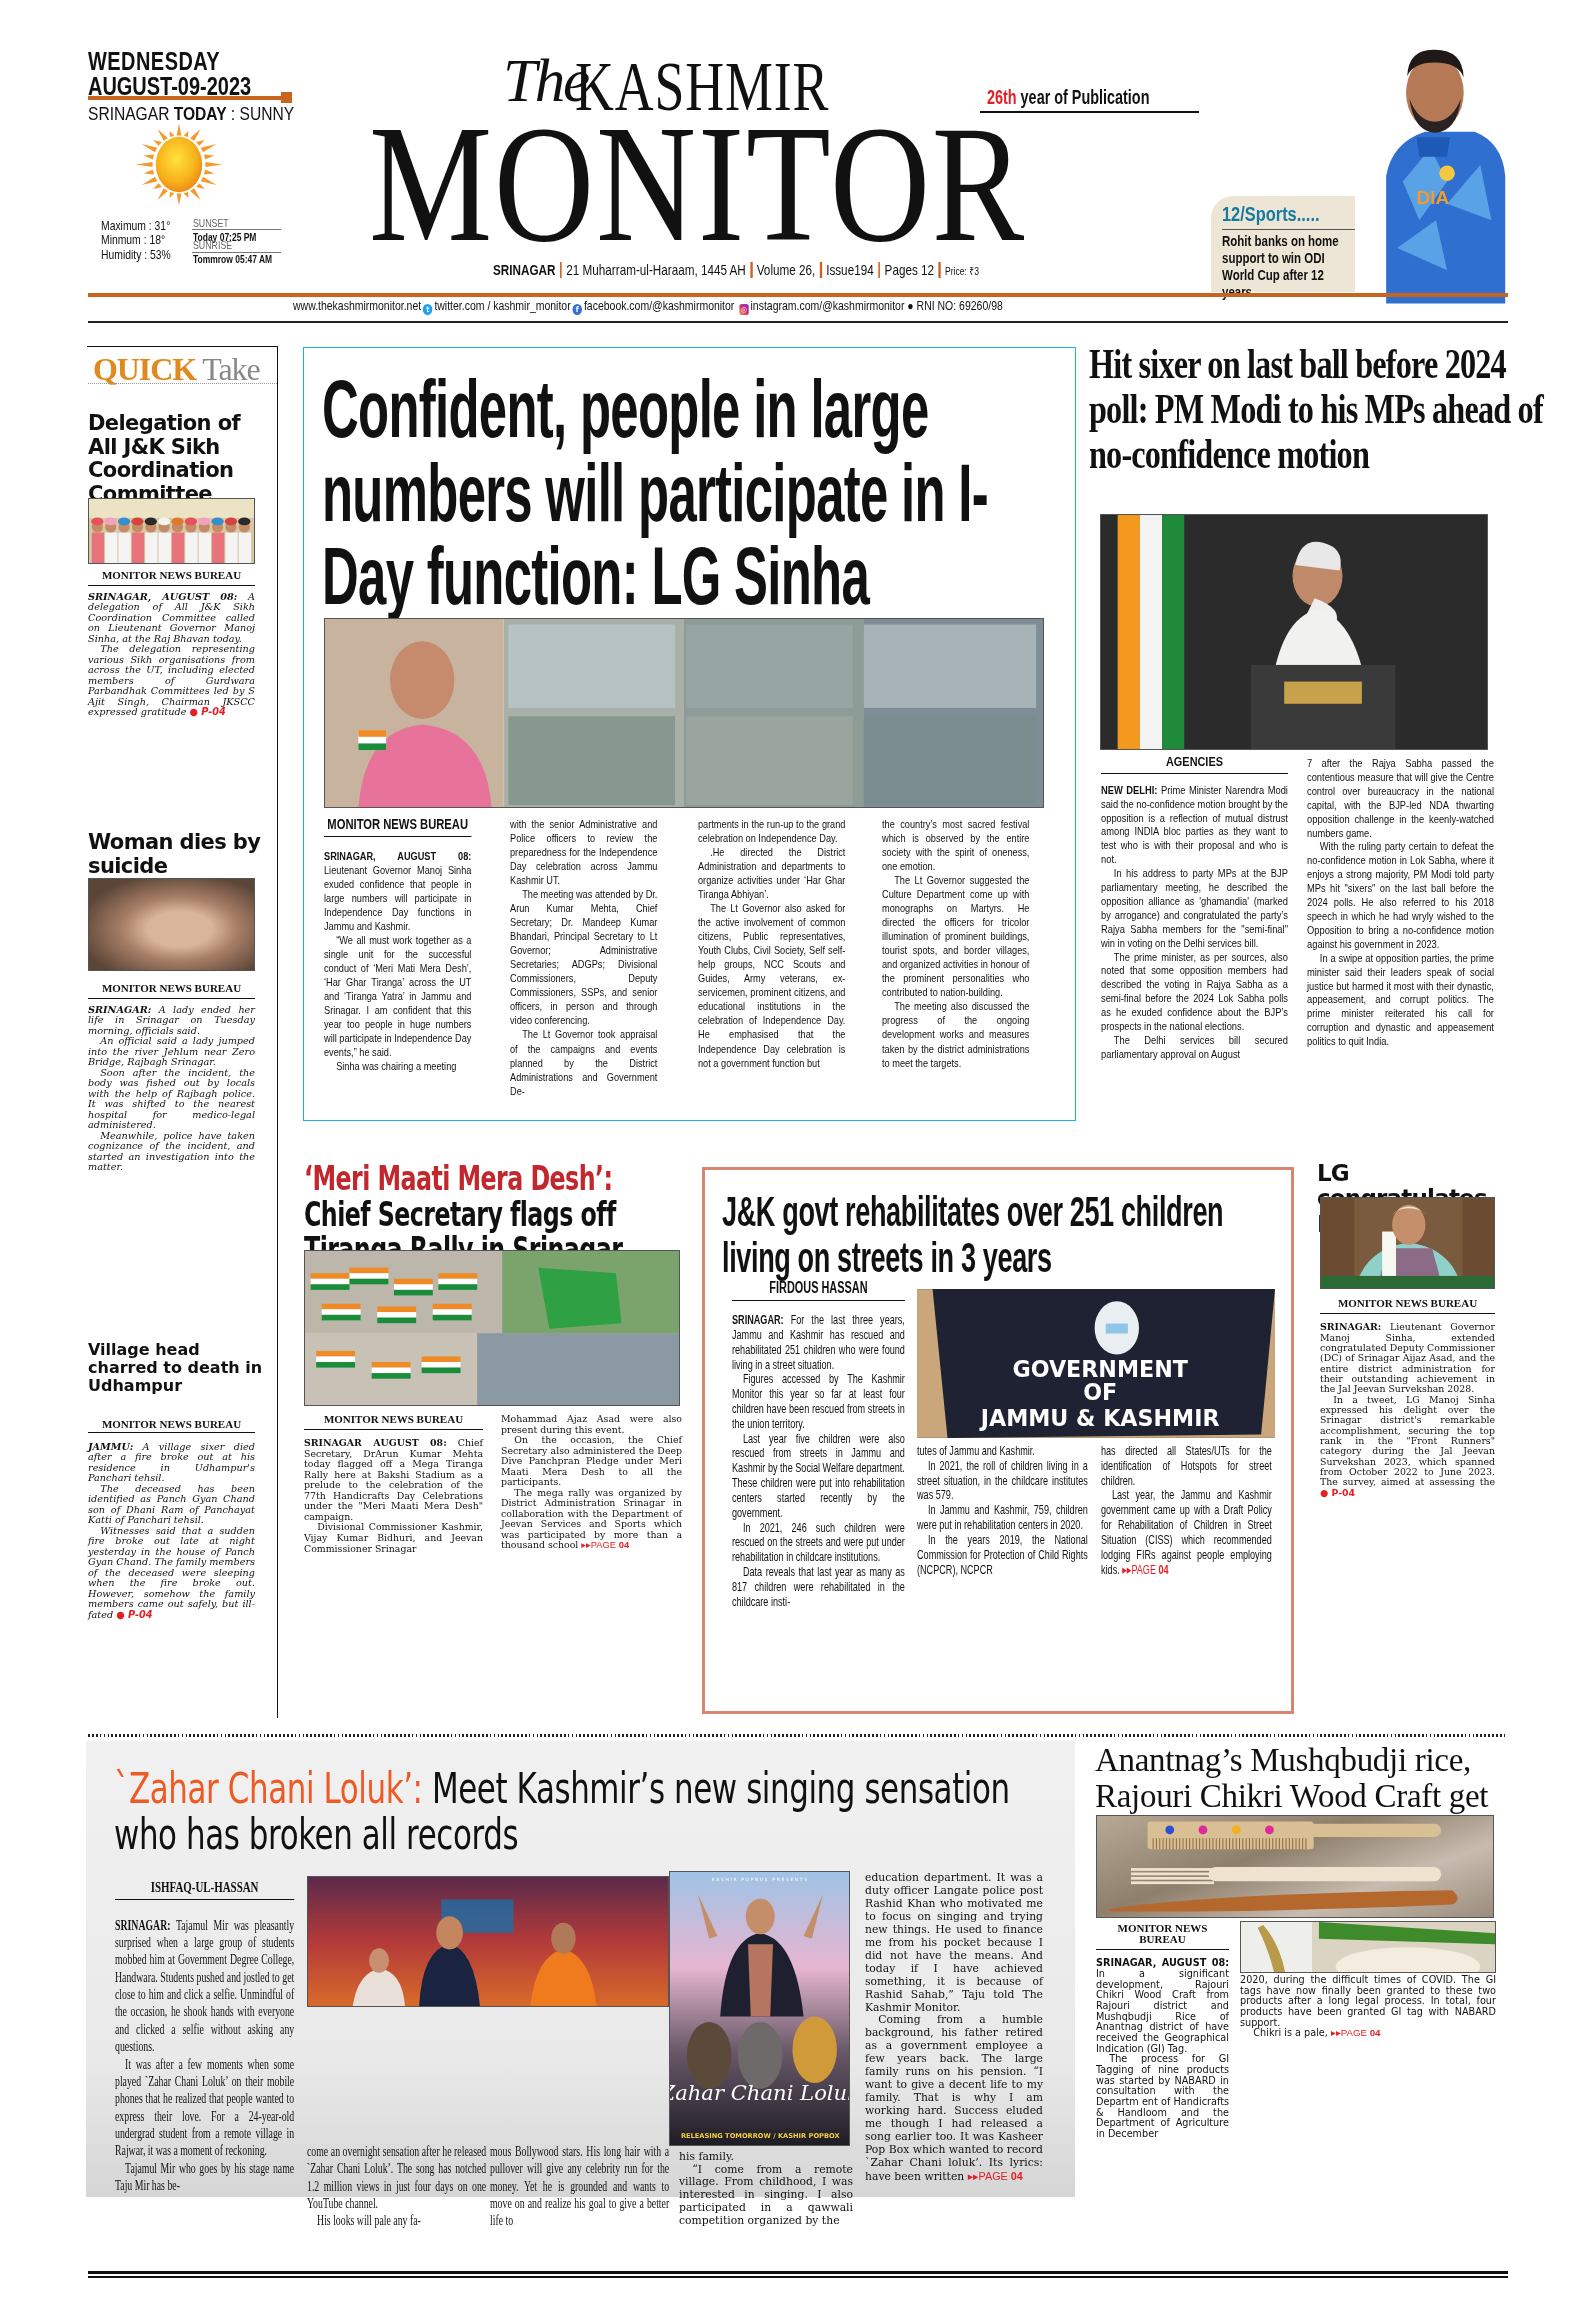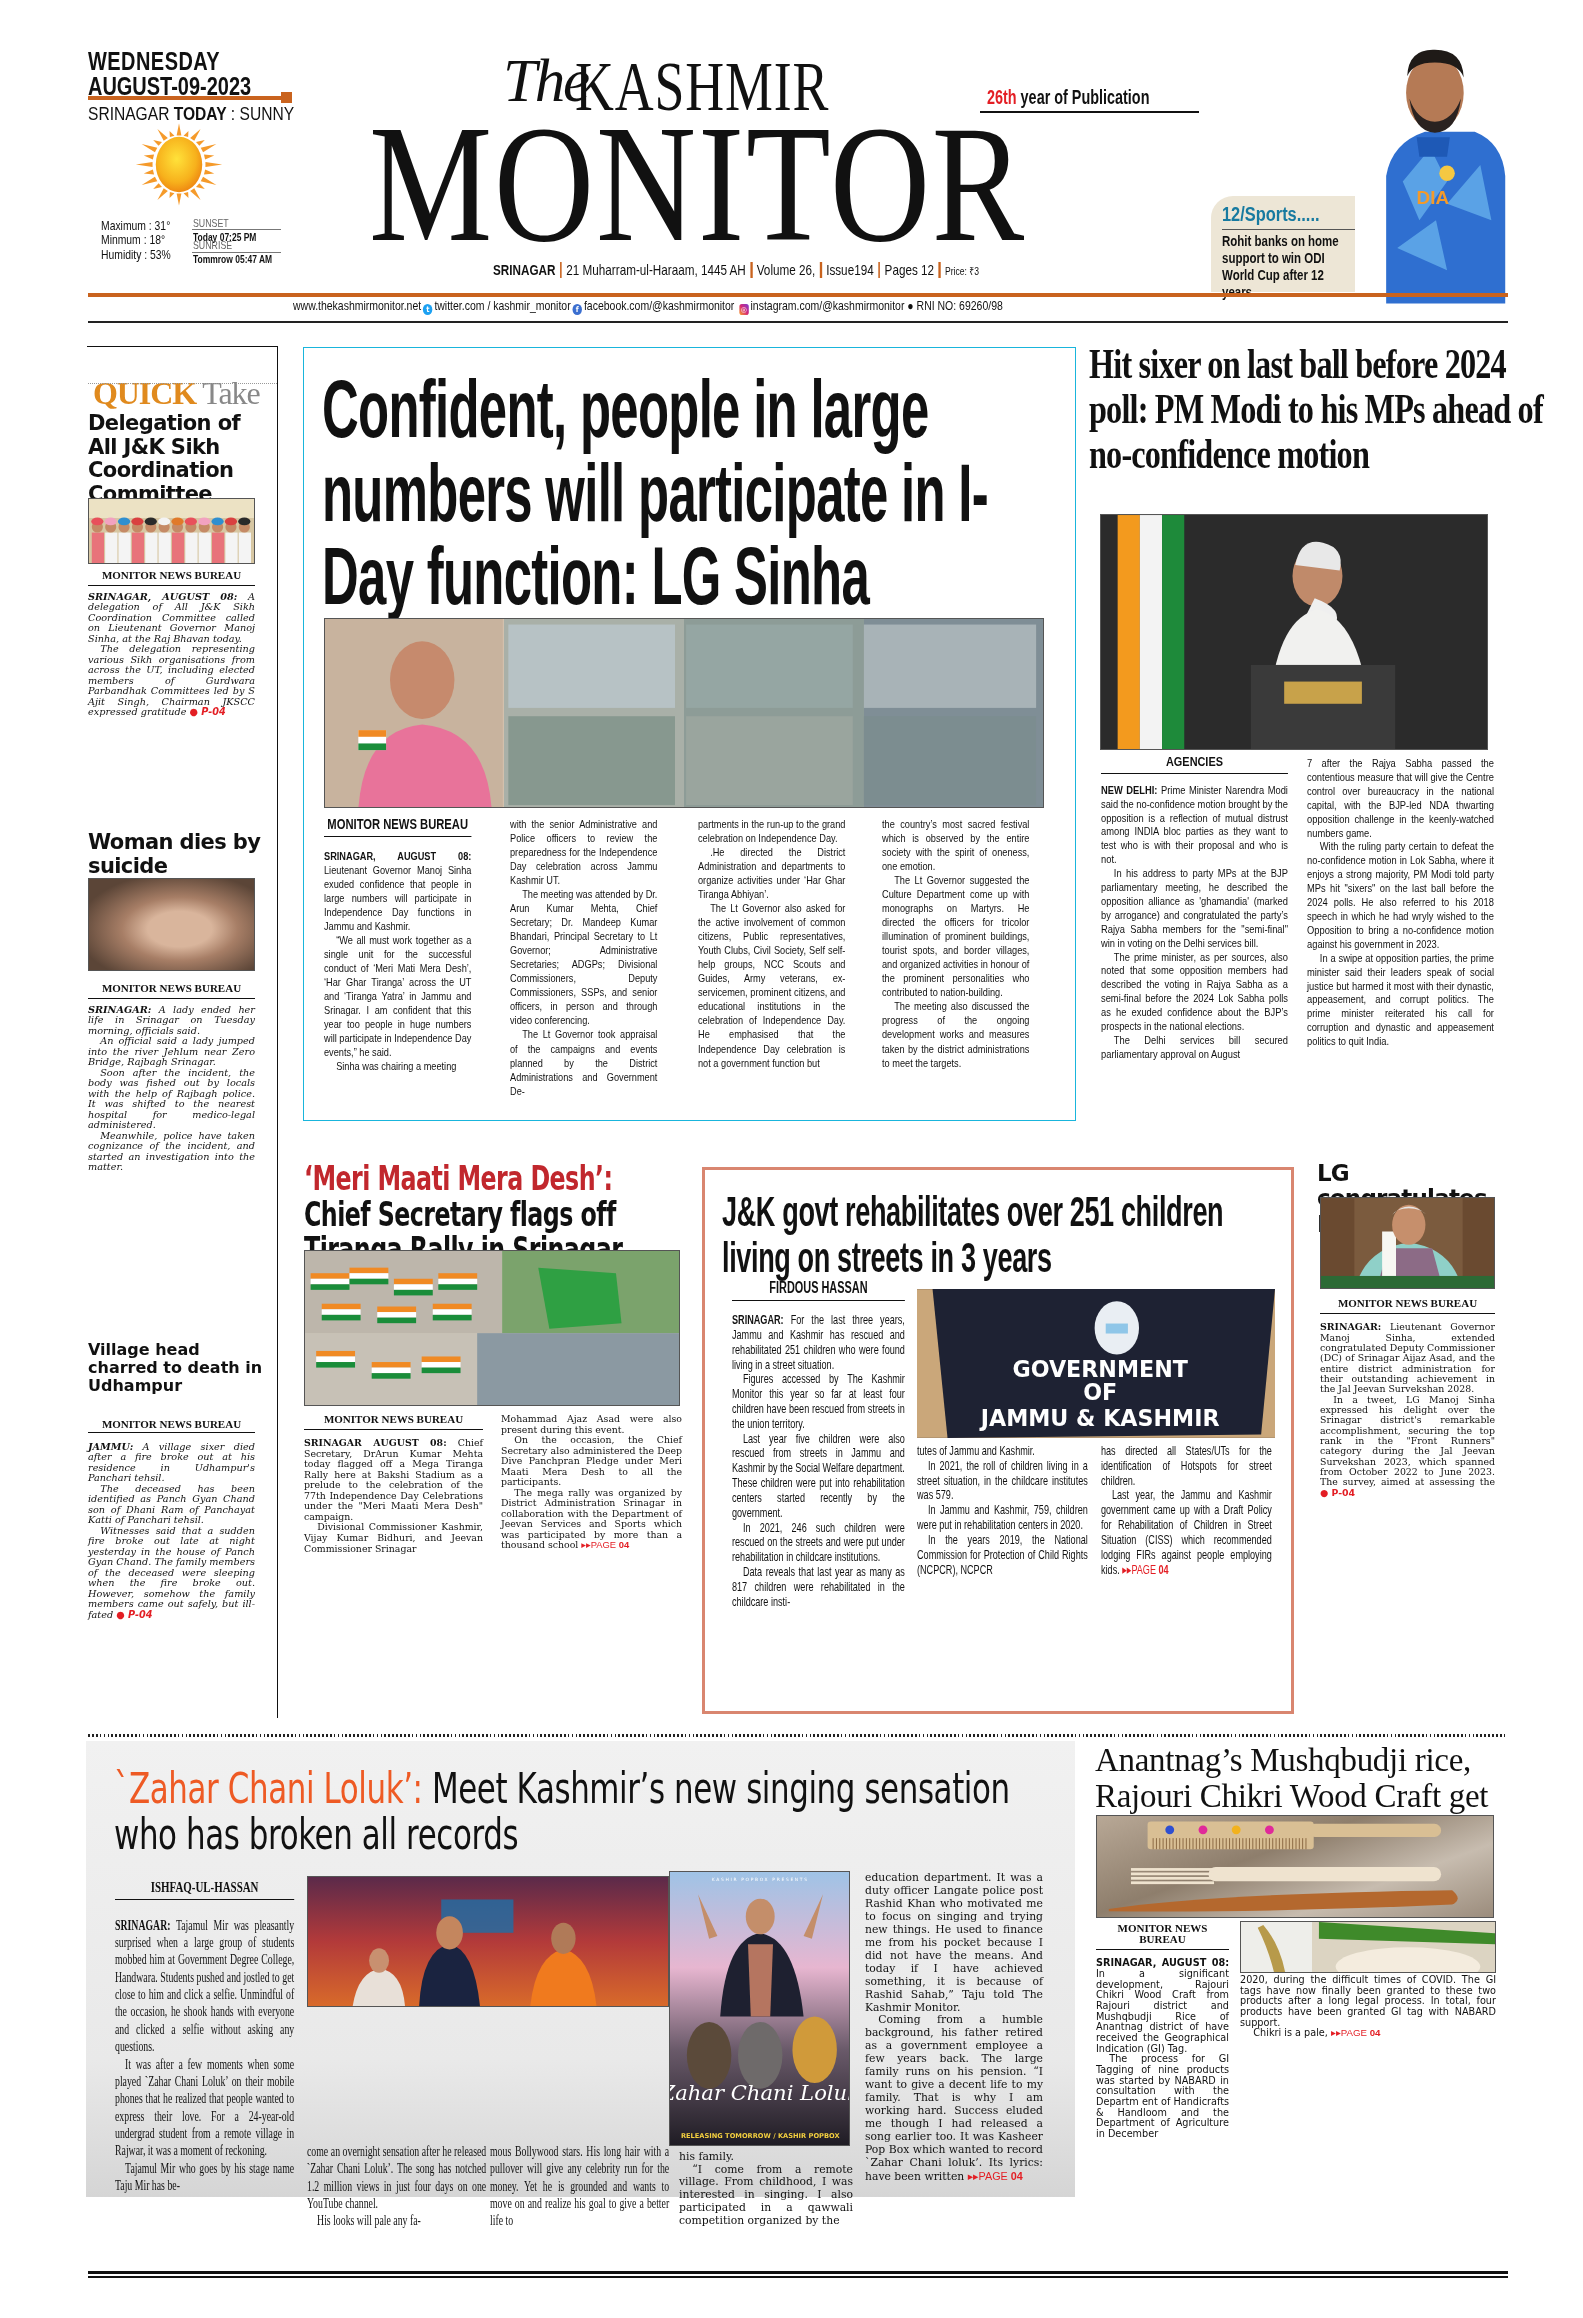--- a/index.html
+++ b/index.html
@@ -39,21 +39,21 @@
   #sports-rule { left: 1222px; top: 229px; width: 133px; height: 1.1px; background: #555; }
   #sports-text { left: 1222px; top: 233px; width: 150px; font: 700 14px/1.22 "Liberation Sans", sans-serif; transform: scaleX(.82); transform-origin: left; }
 
   #mast-rule { left: 88px; top: 293px; width: 1420px; height: 4.4px; background: #c9631e; }
   #social-line { left: 293px; top: 300px; font: 400 12.2px/1 "Liberation Sans", sans-serif; transform: scaleX(.86); transform-origin: left; white-space: nowrap; }
   .soc-ic { display: inline-block; width: 11px; height: 11px; border-radius: 50%; color: #fff; font: 700 7.8px/11px "DejaVu Sans", sans-serif; text-align: center; vertical-align: -1.7px; margin: 0 2.2px; }
   #mast-rule2 { left: 88px; top: 321px; width: 1420px; height: 2.2px; background: #222; }
 
   
   #qt-box { left: 87px; top: 346px; width: 191px; height: 1372px; border-top: 1.7px solid #111; border-right: 1.7px solid #111; }
-  #qt-title { left: 93px; top: 353px; font: 700 32px/1 "Liberation Serif", serif; color: #e08a1e; letter-spacing: -1.1px; white-space: nowrap; margin-top: 24px; }
+  #qt-title { left: 93px; top: 353px; font: 700 32px/1 "Liberation Serif", serif; color: #e08a1e; letter-spacing: -1.1px; white-space: nowrap; }
   #qt-title span { color: #888; font-weight: 400; }
   #qt-dots { left: 88px; top: 383px; width: 189px; border-top: 1.7px dotted #999; }
 
   .lc-head { left: 88px; width: 178px; font: 700 21px/1.12 "DejaVu Sans", sans-serif; letter-spacing: -0.6px; }
   .lc-byline { left: 88px; width: 167px; font: 700 11px/1 "Liberation Serif", serif; text-align: center; border-bottom: 1.1px solid #111; padding-bottom: 4.4px; }
   .lc-body { left: 88px; width: 167px; font: 400 9.7px/1.08 "DejaVu Serif", serif; text-align: justify; hyphens: auto; }
   .lc-body p { text-indent: 12.2px; font-style: italic; }
   .lc-body p:first-child { text-indent: 0; }
   .dateline { font-weight: 700; }
   .jump-dot { color: #e31e24; font-family: "DejaVu Sans", sans-serif; font-weight: 700; white-space: nowrap; }
@@ -392,21 +392,21 @@
         <rect x="120" y="220" width="70" height="10" fill="#1a8d3a"></rect>
         <rect x="210" y="190" width="70" height="10" fill="#f08a24"></rect>
         <rect x="210" y="200" width="70" height="10" fill="#ffffff"></rect>
         <rect x="210" y="210" width="70" height="10" fill="#1a8d3a"></rect>
       </g>
     <path d="M420 30 L560 40 L570 130 L440 140 Z" fill="#2fa043"></path>
   </svg>
 </div>
 <div class="body-slab" style="left:304px;top:1414px;width:179px;font-size:9.4px">
   <div style="font:700 11px/1 'Liberation Serif',serif;text-align:center;border-bottom:1.1px solid #111;padding-bottom:4.4px;margin-bottom:7.8px">MONITOR NEWS BUREAU</div>
-  <p class="noind"><span class="dateline">SRINAGAR AUGUST 08:</span> <span>Chief Secretary, DrArun Kumar Mehta today flagged off a Mega Tiranga Rally here at Bakshi Stadium as a prelude to the celebration of the 77th Independence Day Celebrations under the "Meri Maati Mera Desh" campaign.</span></p>
+  <p class="noind"><span class="dateline">SRINAGAR AUGUST 08:</span> <span>Chief Secretary, DrArun Kumar Mehta today flagged off a Mega Tiranga Rally here at Bakshi Stadium as a prelude to the celebration of the 77th Handicrafts Day Celebrations under the "Meri Maati Mera Desh" campaign.</span></p>
   <p>Divisional Commissioner Kashmir, Vijay Kumar Bidhuri, and Jeevan Commissioner Srinagar</p>
 </div>
 <div class="body-slab" style="left:501px;top:1414px;width:181px;font-size:9.4px">
   <p class="noind">Mohammad Ajaz Asad were also present during this event.</p>
   <p>On the occasion, the Chief Secretary also administered the Deep Dive Panchpran Pledge under Meri Maati Mera Desh to all the participants.</p>
   <p><span>The mega rally was organized by District Administration Srinagar in collaboration with the Department of Jeevan Services and Sports which was participated by more than a thousand school</span> <span class="jump-arrow">▸▸<span>PAGE</span> <b>04</b></span></p>
 </div>
 
 <div class="abs" id="jk-box"></div>
 <div class="abs" id="jk-head">J&amp;K govt rehabilitates over 251 children living on streets in 3 years</div>

